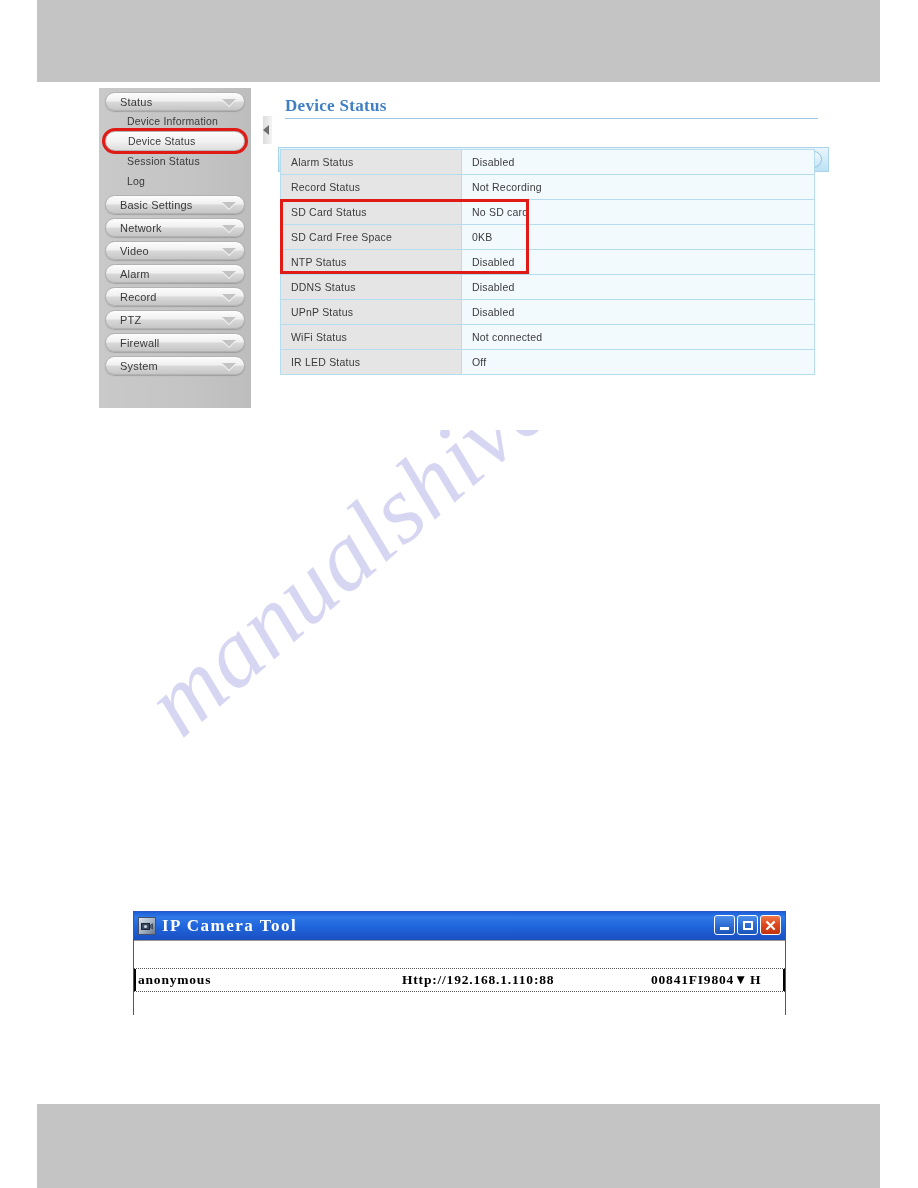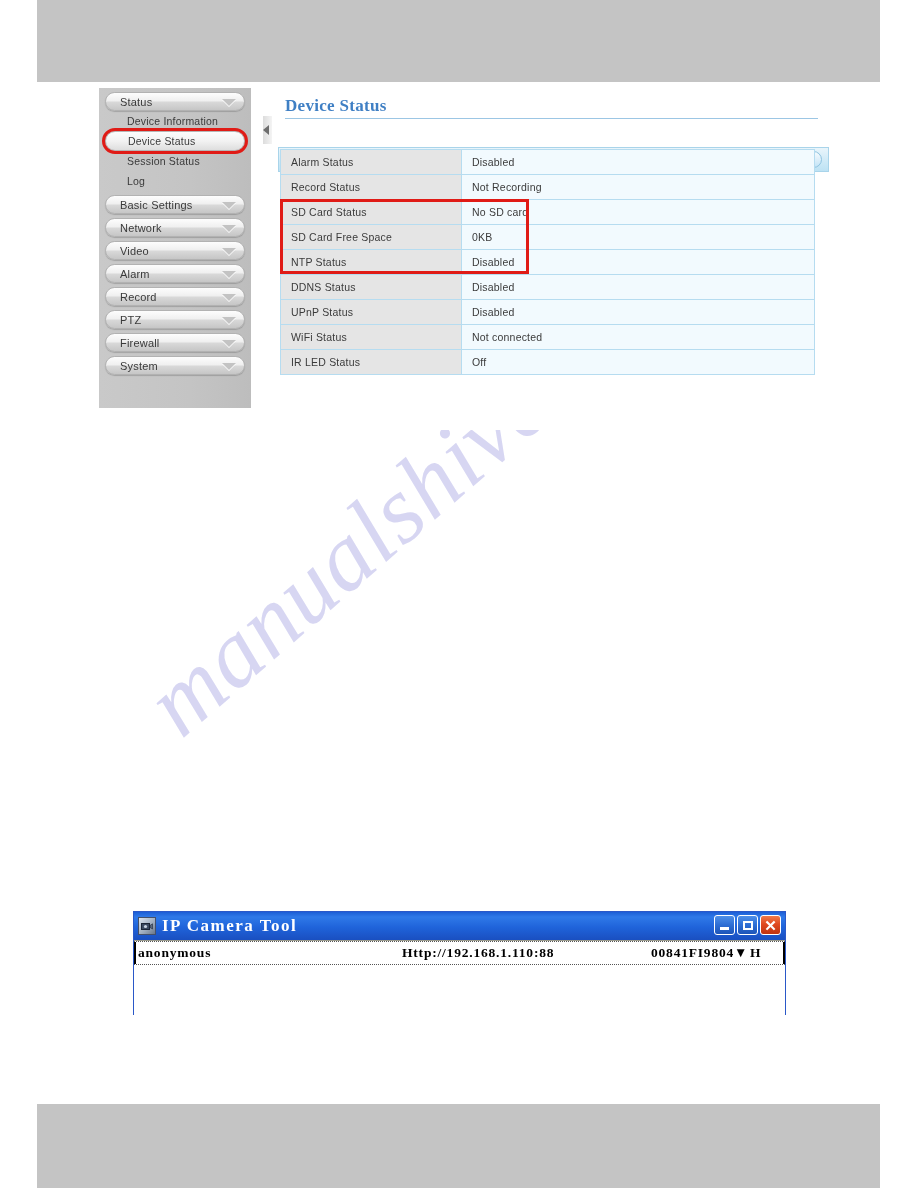--- a/index.html
+++ b/index.html
@@ -338,20 +338,21 @@
   .col-camera { left: 24px; }
   .col-ip     { left: 258px; }
   .col-devid  { left: 492px; }
   .col-devtype{ left: 602px; }
 
   .ipcam-data-row {
     position: relative;
     height: 22px;
     border-bottom: 1px dotted #555555;
     border-top: 1px dotted #555555;
+    margin-top: 27px;
   }
   .cell {
     position: absolute;
     top: 3px;
     font-family: "Liberation Serif", serif;
     font-weight: bold;
     font-size: 13.5px;
     color: #000000;
     letter-spacing: 0.8px;
     white-space: nowrap;

